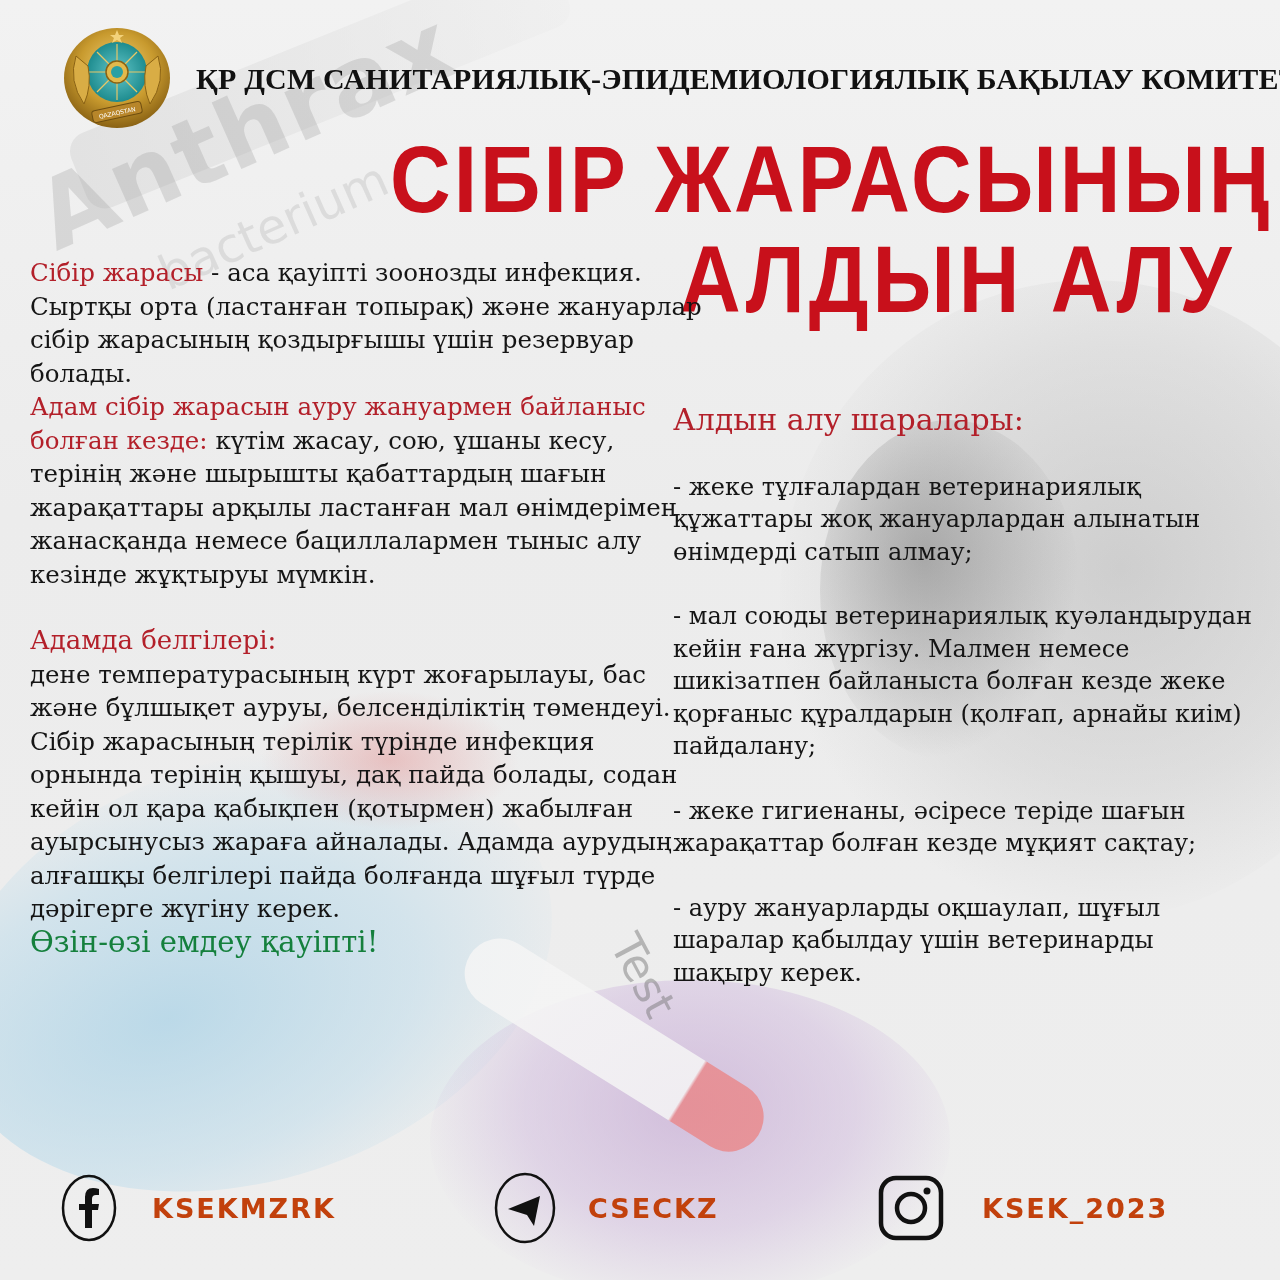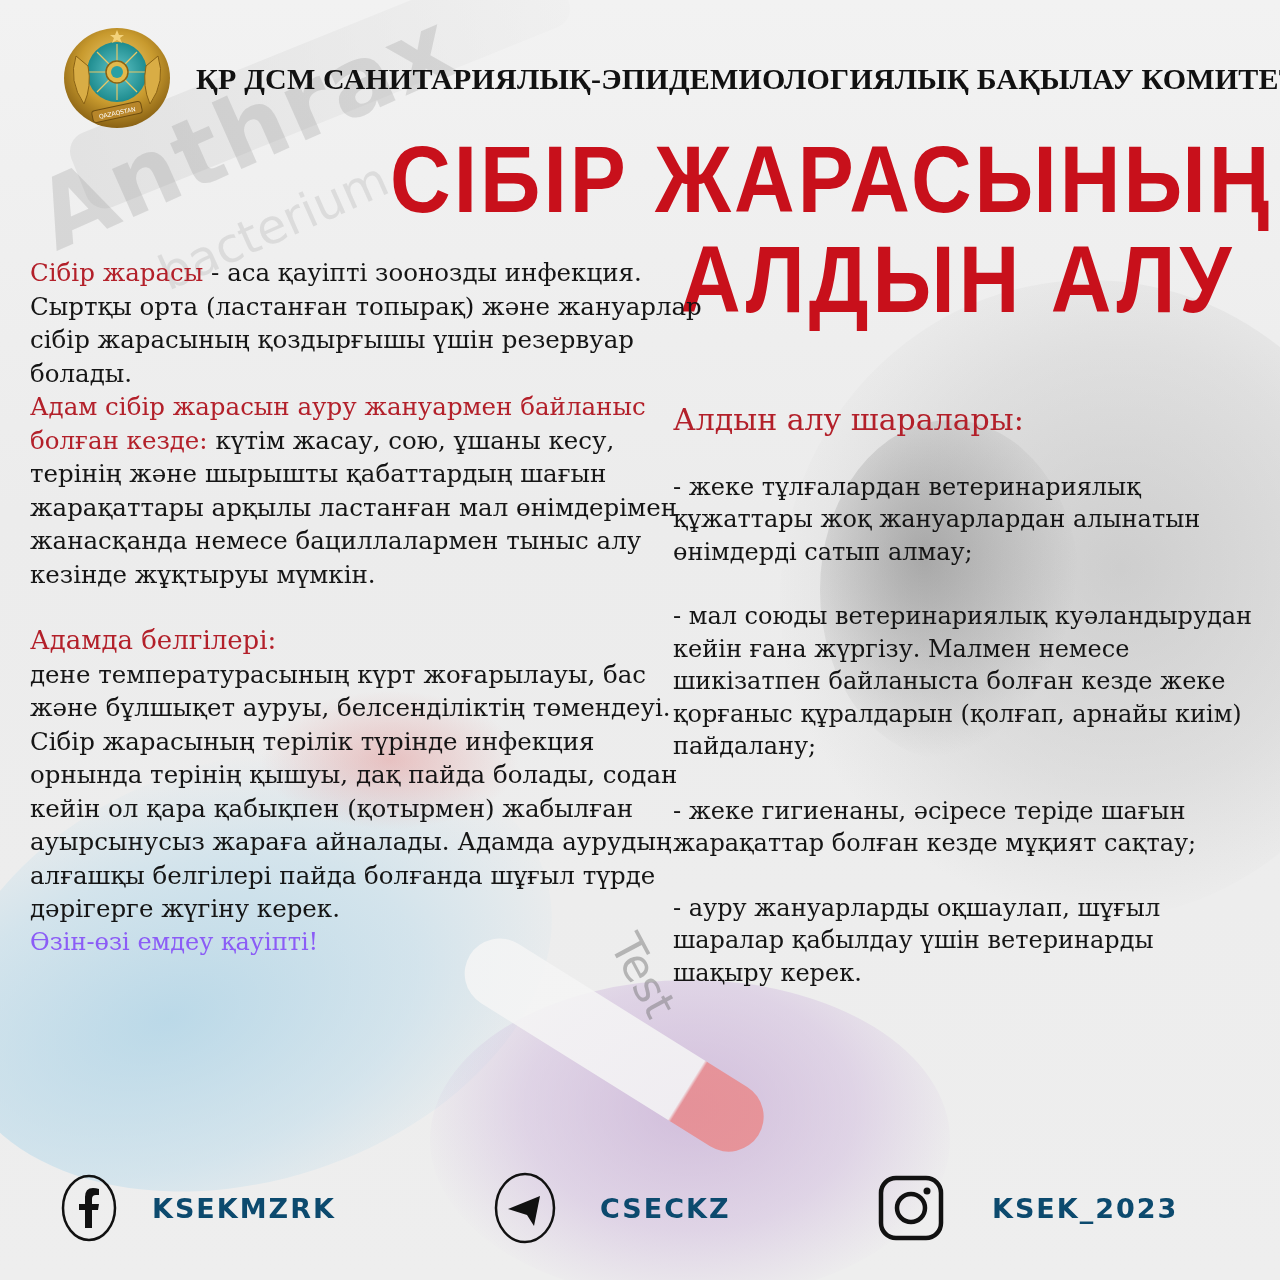--- a/index.html
+++ b/index.html
@@ -125,42 +125,42 @@
       color: #b3202a;
       font-size: 26px;
     }
     .right-heading {
       display: block;
       color: #b3202a;
       font-size: 30px;
       margin-bottom: 34px;
     }
     .right-item { display: block; margin-bottom: 32px; }
-    .warning { display: block; color: #8b5cf6; font-size: 24px; }
+    .warning { display: block; color: #15803d; font-size: 29px; }
 
     
     .footer { position: absolute; left: 0; top: 1170px; width: 1280px; height: 80px; }
     .social {
       position: absolute; top: 0; height: 76px;
       display: flex; align-items: center;
     }
     .social-fb { left: 54px; }
-    .social-tg { left: 490px; gap: 12px; }
+    .social-tg { left: 490px; }
     .social-ig { left: 876px; }
     .social-icon { width: 70px; height: 76px; display: flex; align-items: center; justify-content: center; }
     .social-icon svg { display: block; }
     .social-label {
       font-family: "DejaVu Sans", sans-serif;
       font-weight: bold;
       font-size: 27px;
       letter-spacing: 2px;
-      color: #0c4a6e;
+      color: #c2410c;
       margin-left: 28px;
     }
-    .social-ig .social-label { margin-left: 46px; }
+    .social-ig .social-label { margin-left: 36px; }
   </style>
 </head>
 <body>
 
 <div class="bg-layer bg-paper"></div>
 <div class="bg-layer bg-syringe"></div>
 <div class="bg-layer bg-anthrax-word">Anthrax</div>
 <div class="bg-layer bg-anthrax-sub">bacterium</div>
 <div class="bg-layer bg-circle-right"></div>
 <div class="bg-layer bg-cow"></div>

